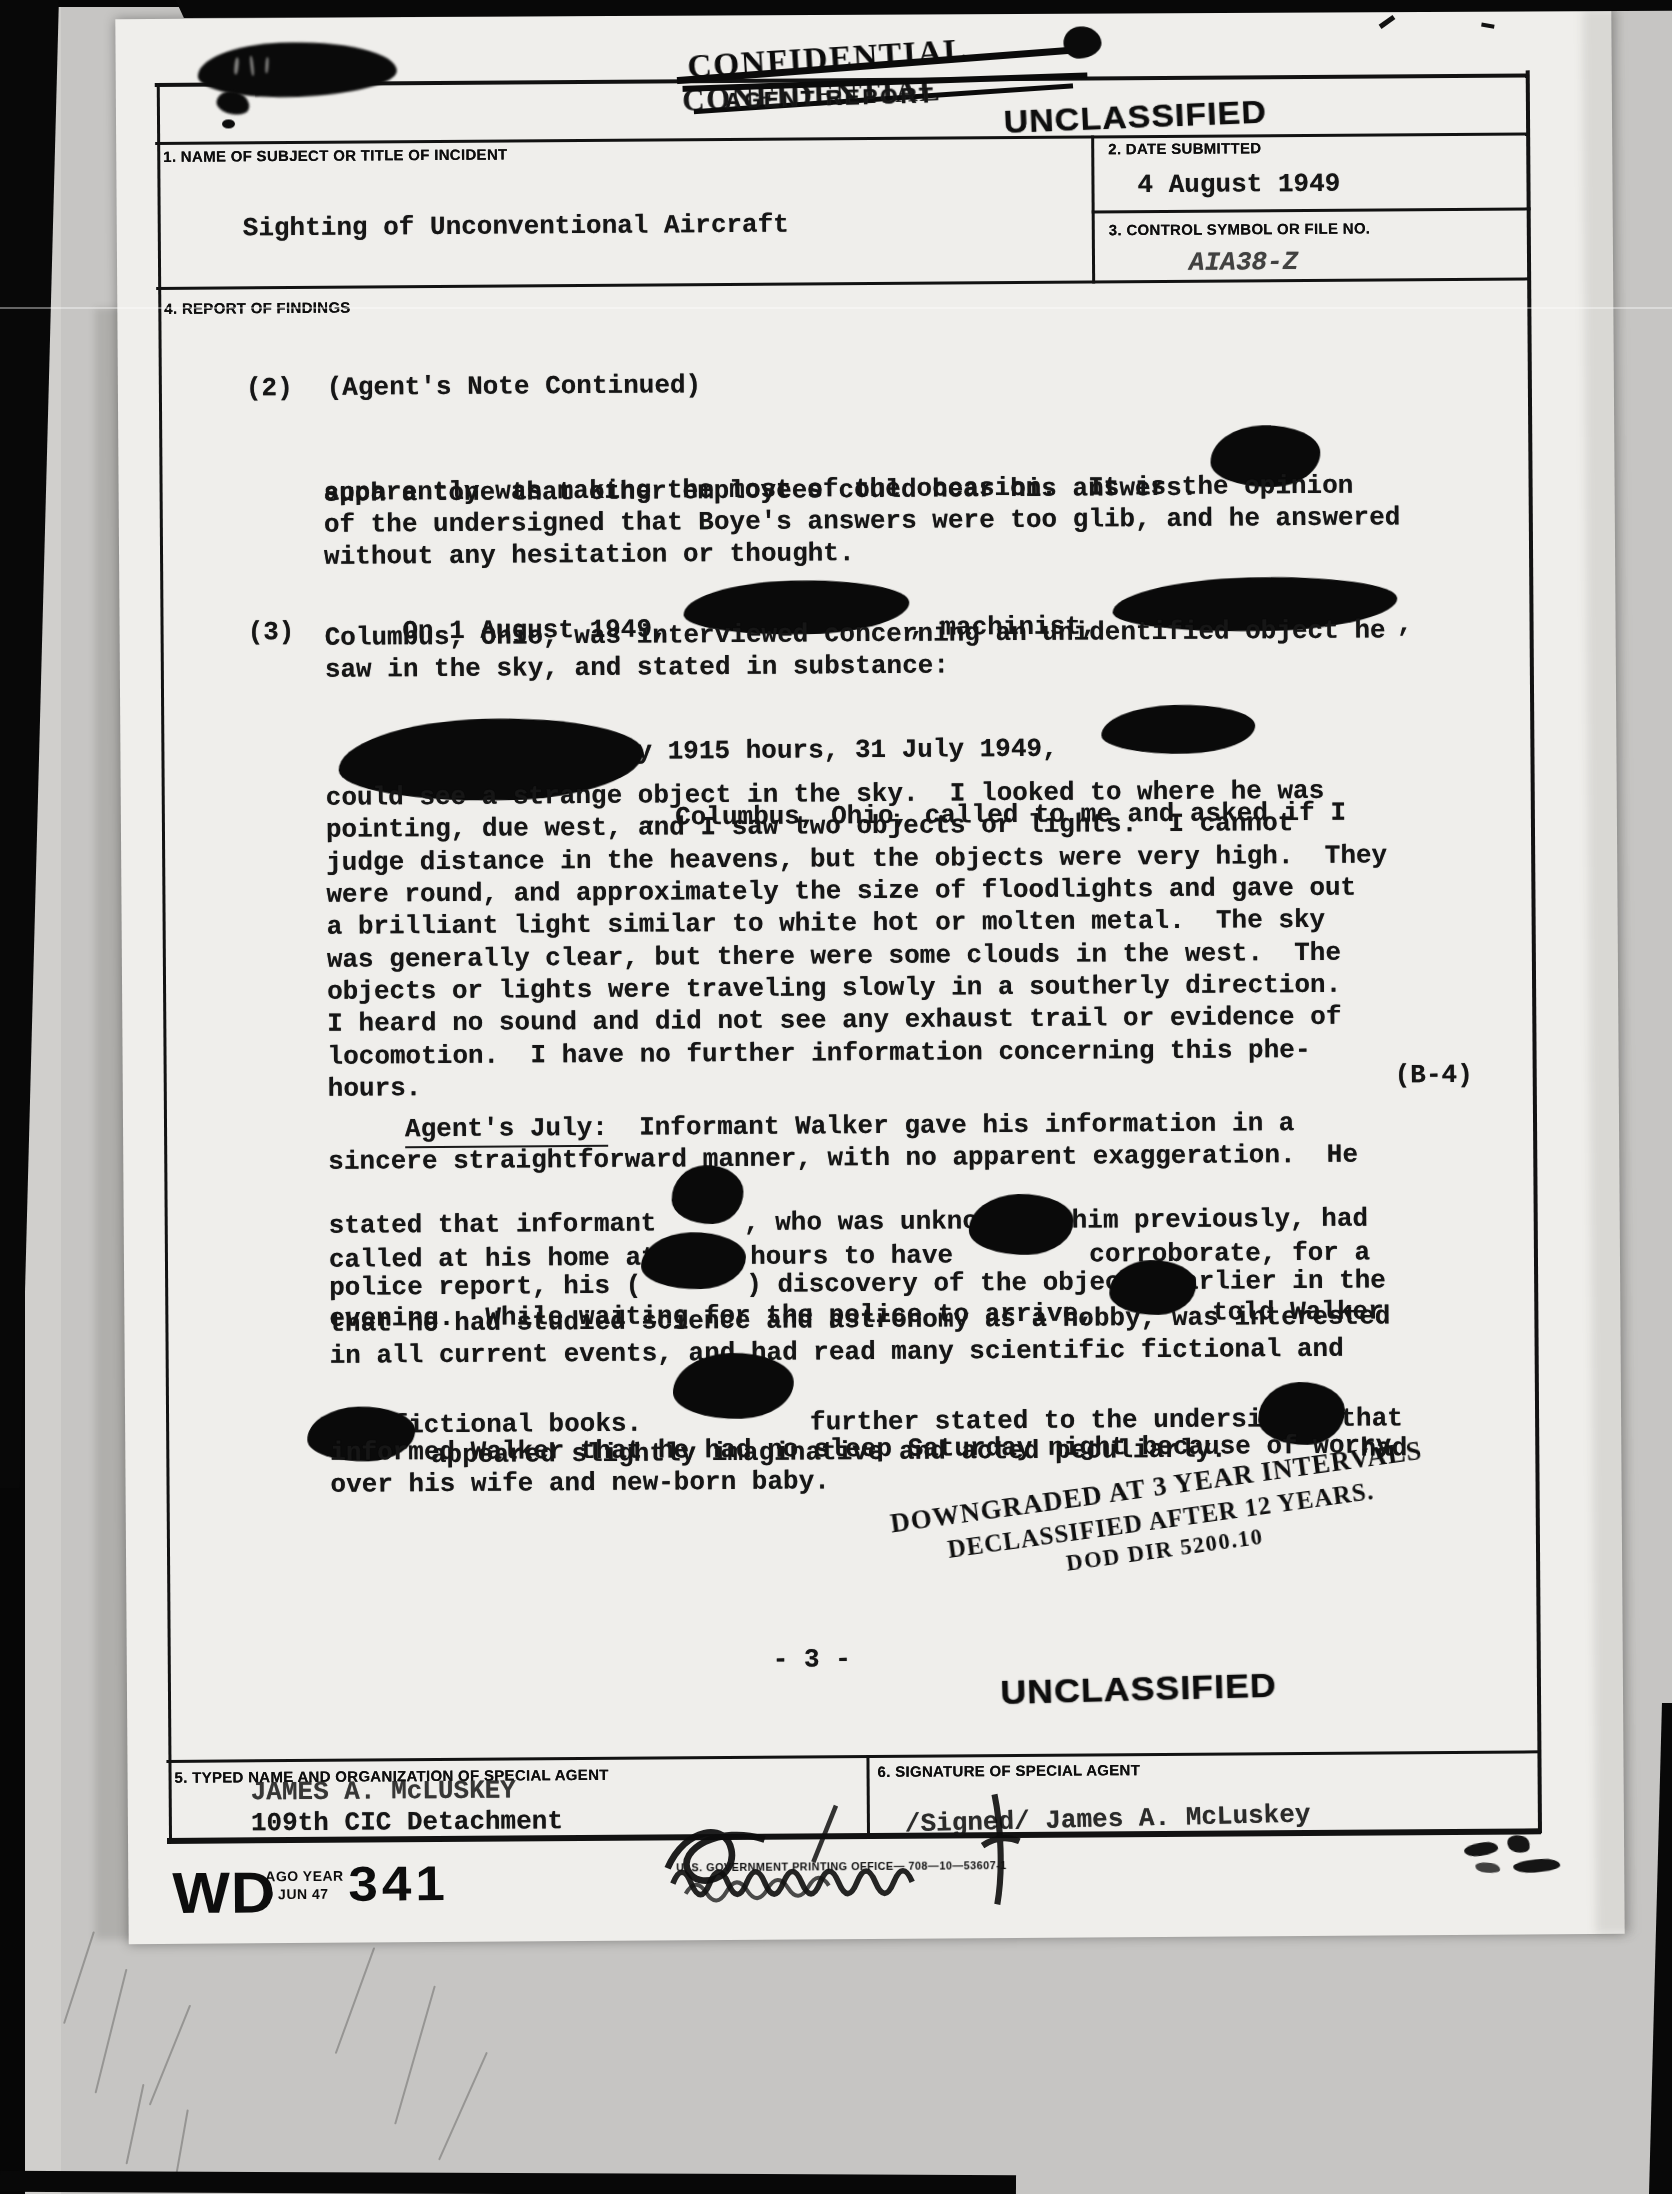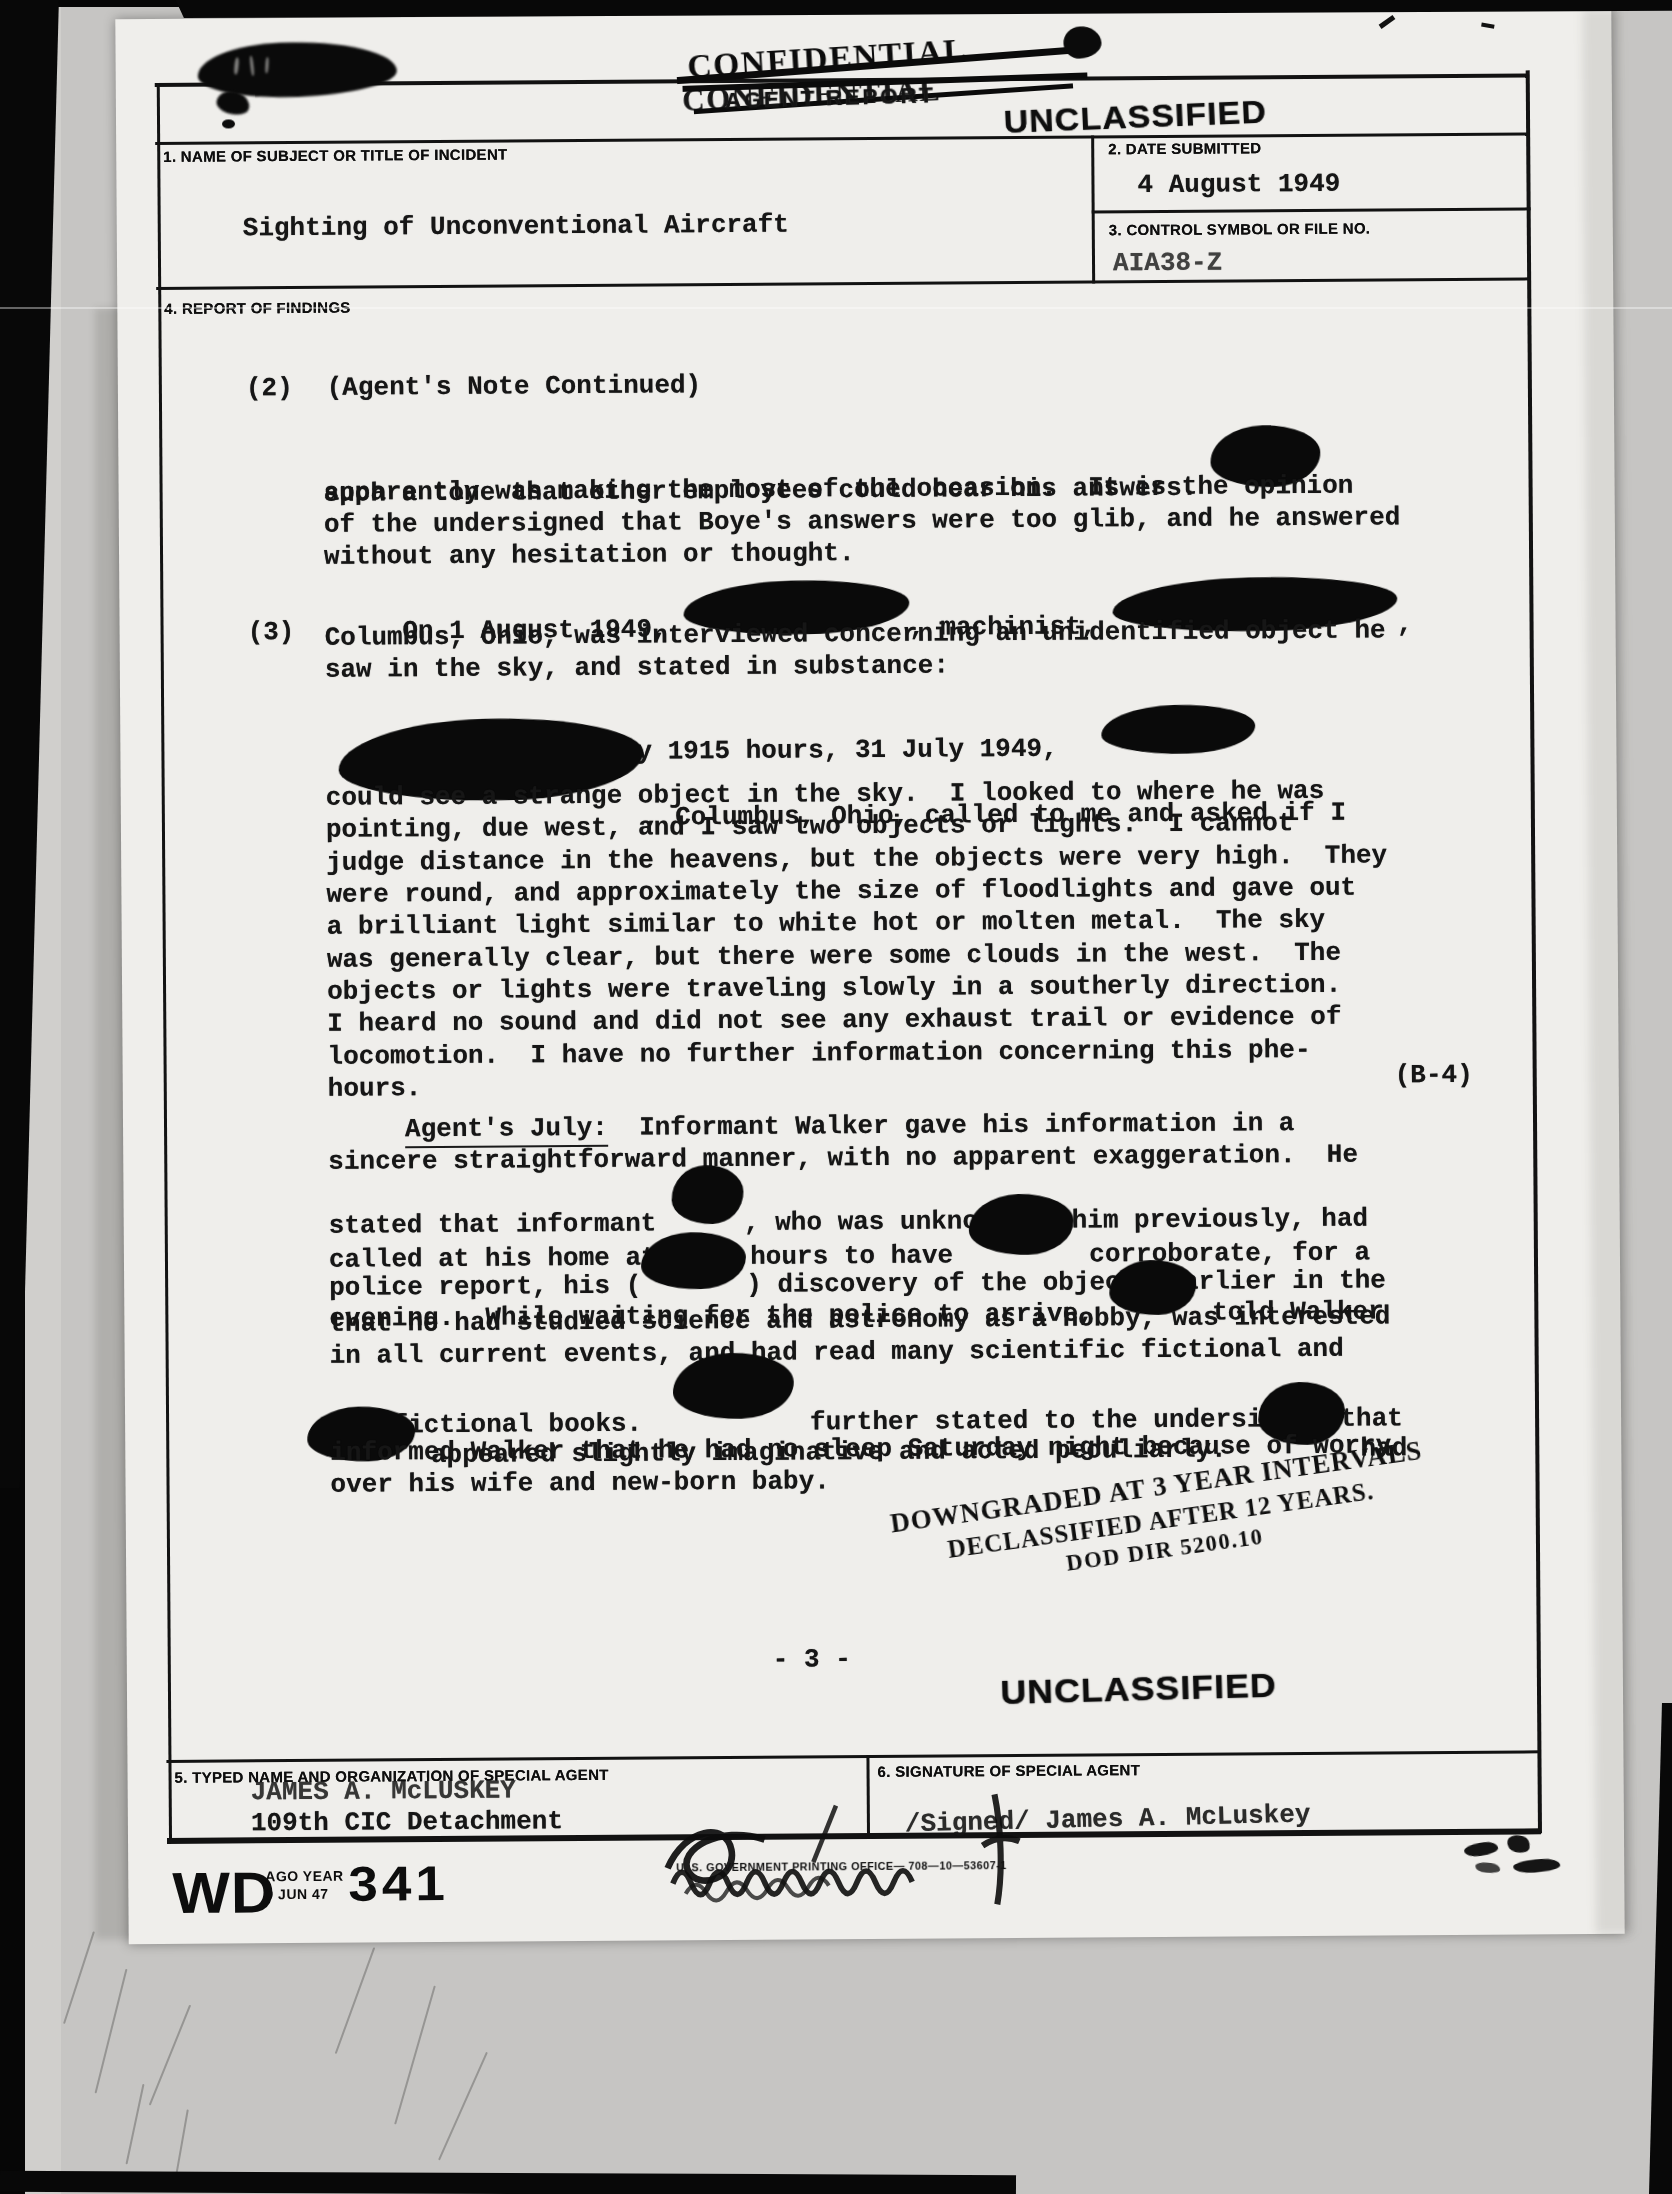--- a/index.html
+++ b/index.html
@@ -114,21 +114,21 @@
   <div class="agent-report">AGENT REPORT</div>
   <div class="unclass unclass-top">UNCLASSIFIED</div>
 
   <div class="flabel" style="left:47px;top:129px;">1. NAME OF SUBJECT OR TITLE OF INCIDENT</div>
   <div class="flabel" style="left:992px;top:128px;">2. DATE SUBMITTED</div>
   <div class="flabel" style="left:992px;top:209px;">3. CONTROL SYMBOL OR FILE NO.</div>
   <div class="flabel" style="left:47px;top:281px;">4. REPORT OF FINDINGS</div>
 
   <div class="typed-val tw" style="left:126px;top:195px;">Sighting of Unconventional Aircraft</div>
   <div class="typed-val tw" style="left:1021px;top:158px;">4 August 1949</div>
-  <div class="typed-val tw" style="left:996px;top:236px;opacity:.8;">AIA38-Z</div>
+  <div class="typed-val tw" style="left:1072px;top:236px;opacity:.8;font-style:italic;">AIA38-Z</div>
 
   <div id="report-lines">
       <div class="tline" style="left: 128px; top: 357px;"><span>(2)</span><span class="gap" style="width: 34px;"></span><span>(Agent's Note Continued)</span></div>
       <div class="tline" style="left: 205px; top: 429px;"><span>such a tone that other employees could hear his answers.</span><span class="gap" style="width: 13px;"></span><span class="redact" style="width: 110px; height: 62px; top: -15.4px;"></span></div>
       <div class="tline" style="left: 205px; top: 462px;"><span>apparently was making the most of the occasion.  It is the opinion</span></div>
       <div class="tline" style="left: 205px; top: 494px;"><span>of the undersigned that Boye's answers were too glib, and he answered</span></div>
       <div class="tline" style="left: 205px; top: 526px;"><span>without any hesitation or thought.</span></div>
       <div class="tline" style="left: 128px; top: 575px;"><span>(3)</span><span class="gap" style="width: 108px;"></span><span>On 1 August 1949, </span><span class="redact" style="width: 226px; height: 54px; top: -9.2px;"></span><span>, machinist, </span><span class="redact" style="width: 285px; height: 54px; top: -9.2px;"></span><span>,</span></div>
       <div class="tline" style="left: 205px; top: 607px;"><span>Columbus, Ohio, was interviewed concerning an unidentified object he</span></div>
       <div class="tline" style="left: 205px; top: 639px;"><span>saw in the sky, and stated in substance:</span></div>

